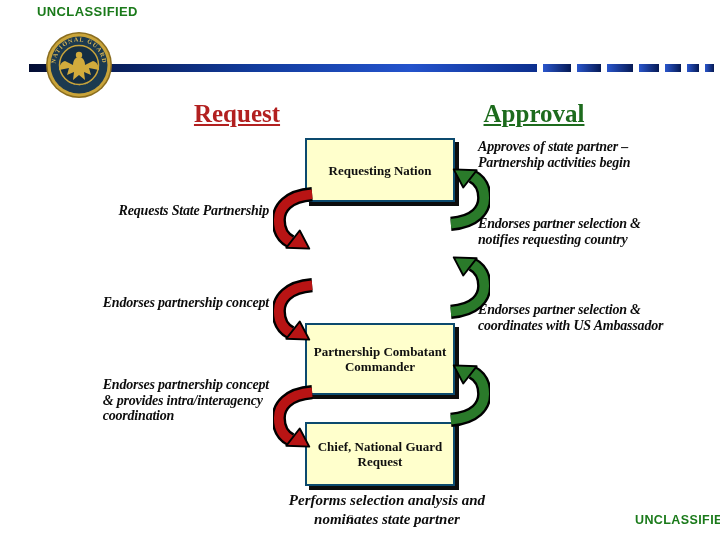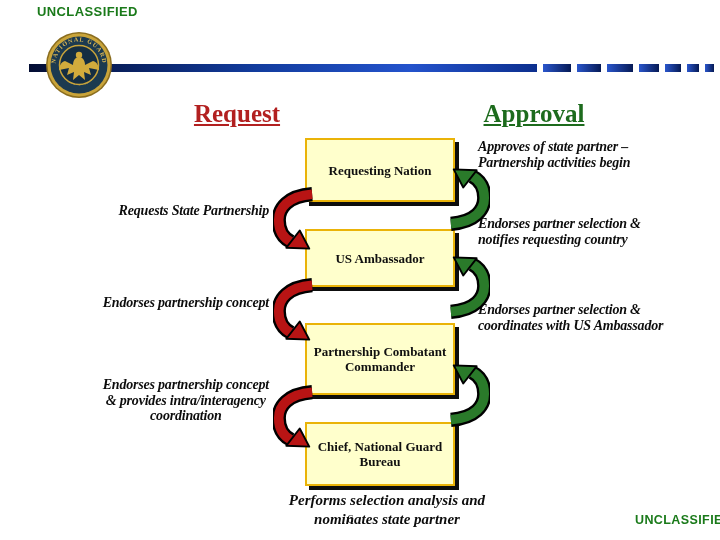--- a/index.html
+++ b/index.html
@@ -23,32 +23,32 @@
   .seal{position:absolute;left:16px;top:31px;}
 
   
   .col-hdr{position:absolute;top:100px;width:130px;text-align:center;font-weight:bold;
            font-size:25px;text-decoration:underline;}
   .col-hdr.request{left:143px;color:#b22020;}
   .col-hdr.approval{left:440px;color:#1d6b1d;}
 
   
   .pbox{position:absolute;left:276px;width:150px;box-sizing:border-box;background:#ffffcc;
-        border:2px solid #eab308;box-shadow:4px 4px 0 #0d0d0d;display:flex;align-items:center;
+        border:2px solid #0c4a6e;box-shadow:4px 4px 0 #0d0d0d;display:flex;align-items:center;
         justify-content:center;text-align:center;font-weight:bold;font-size:13px;line-height:15px;
         color:#101010;white-space:pre-line;z-index:2;}
   .pbox.b0{top:138px;height:64px;}
   .pbox.b1{top:229px;height:58px;}
   .pbox.b2{top:323px;height:72px;}
   .pbox.b3{top:422px;height:64px;}
 
   
   .lbl{position:absolute;font-weight:bold;font-style:italic;font-size:14px;line-height:15.5px;
        color:#0d0d0d;white-space:pre-line;letter-spacing:-0.2px;}
-  .lbl.left{right:480px;text-align:center;}
+  .lbl.left{right:480px;text-align:left;}
   .lbl.right{left:449px;text-align:left;}
   .lbl.l0{top:203px;} .lbl.l1{top:295px;} .lbl.l2{top:377px;}
   .lbl.r0{top:139px;} .lbl.r1{top:216px;} .lbl.r2{top:302px;} .lbl.r3{top:401px;}
 
   .bottom-step{position:absolute;left:200px;top:491px;width:316px;text-align:center;
                font-weight:bold;font-style:italic;font-size:15px;line-height:19px;color:#0d0d0d;
                white-space:pre-line;}
   .page-num{position:absolute;left:318px;top:511px;font-size:13px;color:#101010;}
 
   
@@ -132,25 +132,24 @@
   </svg>
   <svg class="flow-arrow" style="left:419px;top:359px" width="42" height="70" viewBox="0 0 44 66">
     <g transform="rotate(180 22 33)">
       <path d="M41,6 C15,8 6,21 6,33 C6,44 11,52 19,56" fill="none" stroke="#000" stroke-width="15"></path>
       <path d="M41,6 C15,8 6,21 6,33 C6,44 11,52 19,56" fill="none" stroke="#2a7a2a" stroke-width="10"></path>
       <path d="M38,63 L14,62 L28,44 Z" fill="#2a7a2a" stroke="#000" stroke-width="2" stroke-linejoin="round"></path>
     </g>
   </svg>
 
   <div class="pbox b0">Requesting Nation</div>
-  <div class="pbox b1">US Ambassador</div>
   <div class="pbox b2">Partnership Combatant
 Commander</div>
   <div class="pbox b3">Chief, National Guard
-Bureau</div>
+Request</div>
 
   <div class="lbl left l0">Requests State Partnership</div>
   <div class="lbl left l1">Endorses partnership concept</div>
   <div class="lbl left l2">Endorses partnership concept
 &amp; provides intra/interagency
 coordination</div>
 
   <div class="lbl right r0">Approves of state partner –
 Partnership activities begin</div>
   <div class="lbl right r1">Endorses partner selection &amp;

